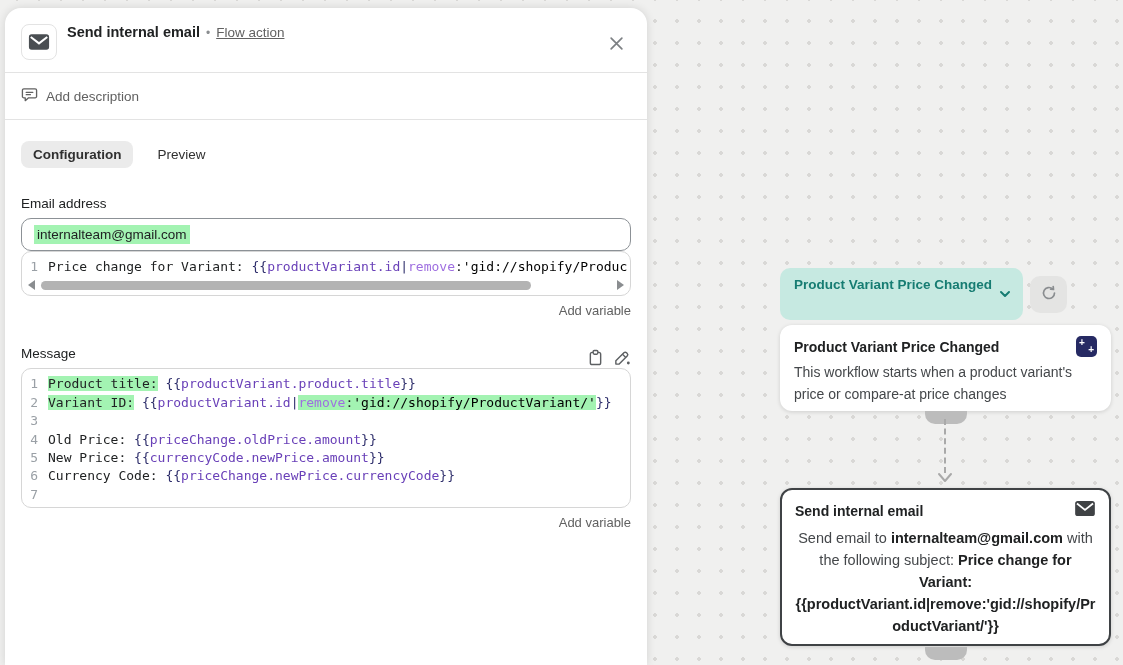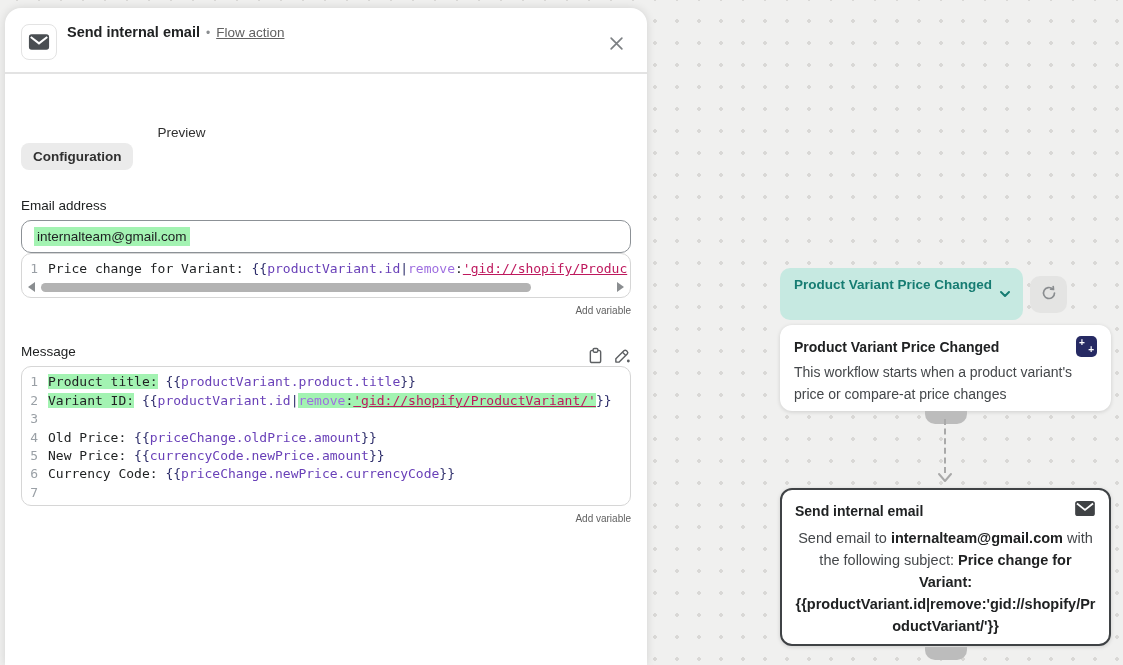--- a/index.html
+++ b/index.html
@@ -33,21 +33,21 @@
   .info-icon { display:inline-block; width:14px; height:14px; border:1.3px solid #5c5f62; border-radius:50%;
     font-size:10px; line-height:13px; text-align:center; color:#5c5f62; font-weight:700; vertical-align:-2px; font-family:"Liberation Serif",serif;}
   .close-btn { position:absolute; right:20px; top:24px; width:22px; height:22px; cursor:pointer;
     display:flex; align-items:center; justify-content:center; color:#7d8084; }
   .divider { height:1px; background:#e3e3e3; }
   .add-desc-row { display:flex; align-items:center; gap:8px; padding:13px 16px; color:#616161; font-size:13.5px; }
 
   .content { padding:0 16px; }
   .tabs { display:flex; gap:12px; margin-top:21px; align-items:center; }
   .tab { font-size:13.5px; padding:6px 12px; border-radius:8px; color:#303030; cursor:pointer; }
-  .tab.active { background:#ebebeb; font-weight:700;margin-top:48px; }
+  .tab.active { background:#ebebeb; font-weight:700; }
   .field-label { font-size:13.5px; color:#202223; margin-top:28px; margin-bottom:7px; }
 
   .text-input {
     height:33px; border:1px solid #8c9196; border-radius:10px; background:#fff;
     display:flex; align-items:center; padding:0 12px; font-size:13.5px; color:#202223;
   }
   .hl-green { background:#a3f3b2; padding:2px 3px; }
 
   .code-editor {
     border:1px solid #d6d6d6; border-radius:10px; background:#fff; overflow:hidden;
@@ -56,31 +56,31 @@
   .code-line { display:flex; line-height:18.4px; white-space:pre; }
   .gutter { width:26px; flex:0 0 auto; text-align:right; padding-right:10px; color:#9aa0a6; }
   .code-text { white-space:pre; }
   .subject-editor { padding-top:6px; }
   .message-editor { padding:6px 0 4px 0; height:140px; }
 
   .plain { color:#202223; }
   .brace { color:#2e2e6b; }
   .var   { color:#6940b8;margin-top:32px; }
   .filter{ color:#9e6ee0; }
-  .str   { color:#be185d;text-decoration:underline; }
+  .str   { color:#000000; }
   .hl    { background:#a3f3b2; }
 
   .hscroll { display:flex; align-items:center; height:17px; margin-top:2px; padding:0 6px 3px 6px; }
   .scroll-arrow { width:0; height:0; border-style:solid; }
   .arrow-left  { border-width:5px 7px 5px 0; border-color:transparent #8a8d90 transparent transparent; }
   .arrow-right { border-width:5px 0 5px 7px; border-color:transparent transparent transparent #8a8d90; }
   .scroll-track { flex:1; margin:0 6px; height:9px; position:relative; }
   .scroll-thumb { position:absolute; left:0; top:0; height:9px; width:86%; background:#b3b3b3; border-radius:5px; }
 
-  .add-variable { text-align:right; font-size:10px; color:#616161; margin-top:7px; cursor:pointer; }
+  .add-variable { text-align:right; font-size:13px; color:#616161; margin-top:7px; cursor:pointer; }
   .label-row { display:flex; align-items:flex-end; justify-content:space-between; }
   .editor-tools { display:flex; gap:10px; color:#5c5f62; padding-bottom:2px; }
   .tool-btn { cursor:pointer; display:flex; align-items:center; }
 
   
   .trigger-pill {
     position:absolute; left:780px; top:268px; width:243px; height:52px;
     background:#c6e9e1; border-radius:10px; padding:8px 30px 8px 14px;
     font-size:13.5px; font-weight:600; color:#167c72; line-height:18px; cursor:pointer;
   }
@@ -190,20 +190,29 @@
     </div>
     <div class="close-btn">
       <svg width="15" height="15" viewBox="0 0 14 14">
           <path d="M2 2l10 10M12 2L2 12" stroke="currentColor" stroke-width="1.6" stroke-linecap="round"></path>
         </svg>
     </div>
   </div>
 
   <div class="divider"></div>
 
+  <div class="add-desc-row">
+    <span>
+      <svg width="17" height="17" viewBox="0 0 18 18">
+          <path d="M3 3h12a1.5 1.5 0 0 1 1.5 1.5V11A1.5 1.5 0 0 1 15 12.5H8l-3.5 3v-3H3A1.5 1.5 0 0 1 1.5 11V4.5A1.5 1.5 0 0 1 3 3z" fill="none" stroke="#616161" stroke-width="1.4" stroke-linejoin="round"></path>
+          <path d="M5.5 6.8h7M5.5 9.2h4.5" stroke="#616161" stroke-width="1.3" stroke-linecap="round"></path>
+        </svg>
+    </span>
+    <span>Add description</span>
+  </div>
 
   <div class="divider"></div>
 
   <div class="content">
     <div class="tabs">
       <span class="tab active">Configuration</span>
       <span class="tab">Preview</span>
     </div>
 
     <div class="field-label">Email address</div>

